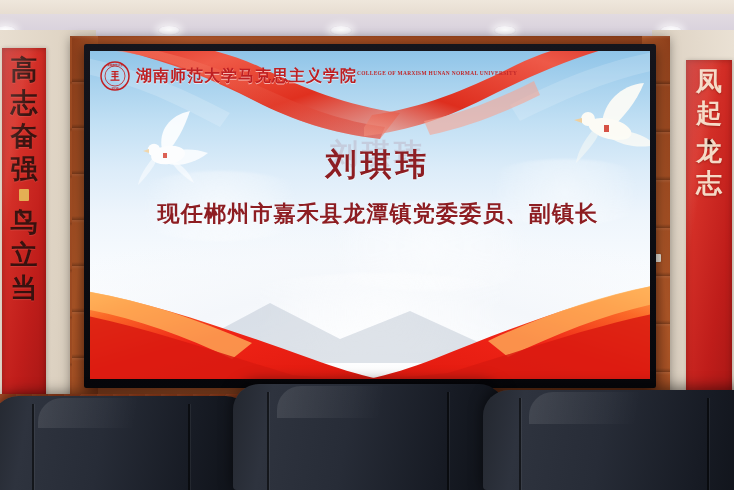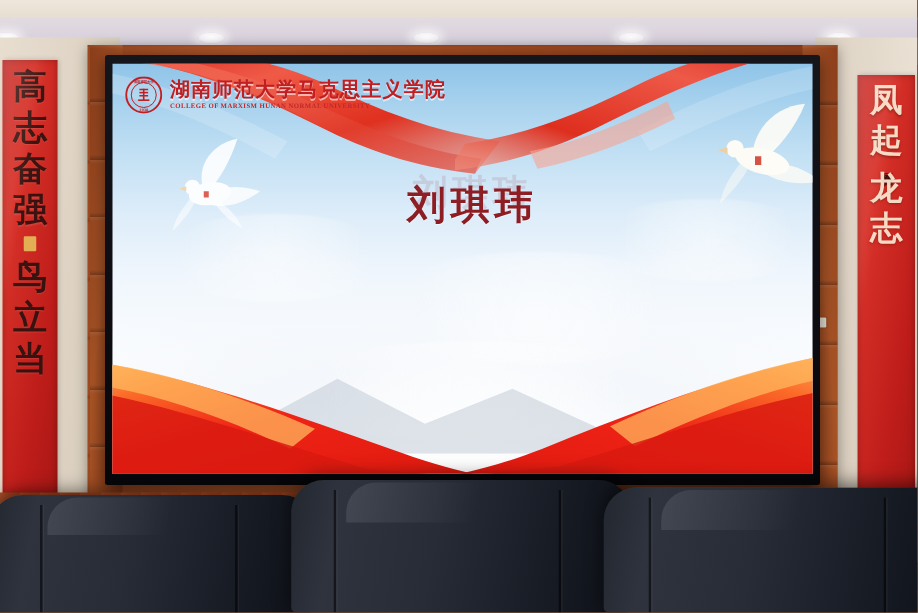--- a/index.html
+++ b/index.html
@@ -151,21 +151,21 @@
   .dove{position:absolute;pointer-events:none;}
   .dove-left{left:38px;top:58px;width:86px;height:78px;}
   .dove-right{left:468px;top:28px;width:104px;height:88px;}
 
   
   .brand{
     position:absolute;left:10px;top:10px;display:flex;align-items:center;gap:6px;
     z-index:6;
   }
   .brand-seal{width:30px;height:30px;flex:0 0 auto;}
-  .brand-text{display:flex;flex-direction:column;line-height:1;}
+  .brand-text{display:flex;flex-direction:row;line-height:1;}
   .brand-cn{
     font-family:"DejaVu Serif","Liberation Serif",serif;
     font-size:16px;font-weight:700;color:#bf1f22;letter-spacing:1px;
     white-space:nowrap;
     text-shadow:0 1px 0 rgba(255,255,255,.6);
   }
   .brand-en{
     font-family:"Liberation Serif",serif;
     font-size:5.4px;font-weight:700;color:#c0282a;letter-spacing:.35px;
     margin-top:3px;white-space:nowrap;
@@ -415,20 +415,21 @@
           <span class="brand-cn">湖南师范大学马克思主义学院</span>
           <span class="brand-en">COLLEGE OF MARXISM HUNAN NORMAL UNIVERSITY</span>
         </div>
       </div>
 
       <div class="center-block">
         <div style="position:relative;">
           <div class="name-ghost">刘琪玮</div>
           <div class="name-line">刘琪玮</div>
         </div>
+        <div class="sub-line sub-2">现任郴州市嘉禾县龙潭镇党委委员、副镇长</div>
       </div>
 
     </div>
   </div>
 
   <div class="backwall"></div>
   <div class="rail rail-a"></div>
   <div class="rail rail-b"></div>
   <div class="panel-gap" style="left:276px;top:396px;width:3px;height:78px;"></div>
   <div class="panel-gap" style="left:530px;top:396px;width:3px;height:78px;"></div>

